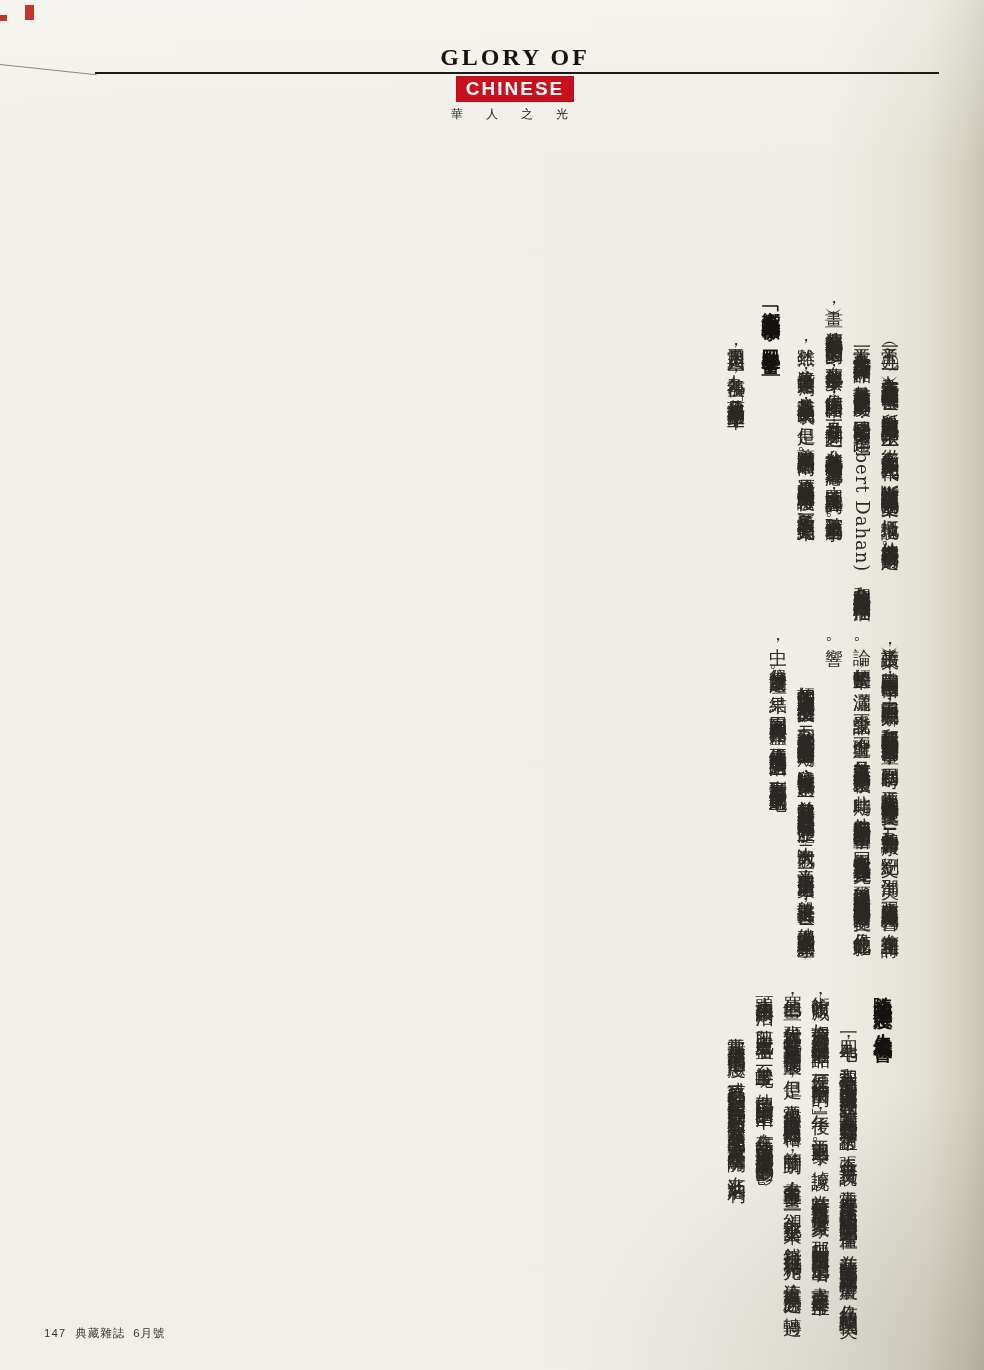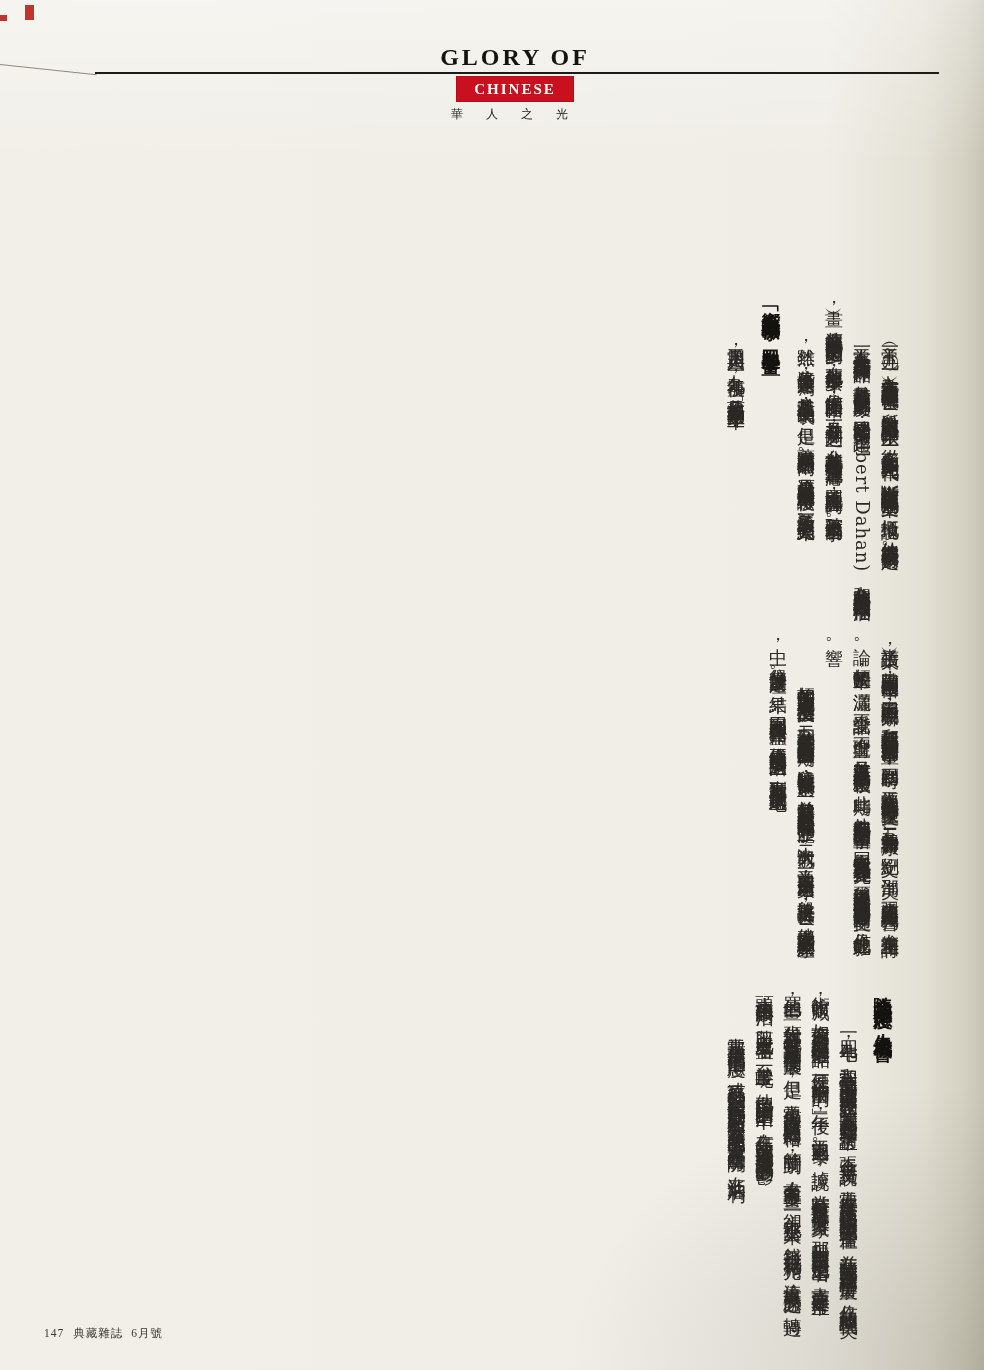--- a/index.html
+++ b/index.html
@@ -26,22 +26,22 @@
     font-size:24px; letter-spacing:3px; color:#15130f; white-space:nowrap;
   }
   .head-rule { position:absolute; top:72px; left:95px; right:45px; height:2px; background:#1d1b18; }
   .chinese-box {
     position:absolute; top:76px; left:515px; transform:translateX(-50%);
     width:118px; height:26px; background:#c8101f; z-index:2;
     display:flex; align-items:center; justify-content:center;
     box-shadow:0 0 0 1px #b60d1a inset;
   }
   .chinese-box span {
-    font-family:Liberation Serif, serif; font-weight:800;
-    font-size:15px; letter-spacing:2px; color:#fdfcf8; white-space:nowrap;
+    font-family:Liberation Sans, sans-serif; font-weight:800;
+    font-size:19px; letter-spacing:2px; color:#fdfcf8; white-space:nowrap;
   }
   .subtitle {
     position:absolute; top:106px; left:521px; transform:translateX(-50%);
     font-size:12px; letter-spacing:23px; white-space:nowrap; color:#23211c;
   }
 
   
   .band {
     position:absolute; right:80px; width:774px;
     writing-mode:vertical-rl; text-orientation:mixed;
@@ -56,21 +56,21 @@
   .band-3 .para.indent { text-indent:41px; }
   .heading {
     font-family:"Liberation Sans","DejaVu Sans",sans-serif;
     font-weight:700; font-size:19px; letter-spacing:2px;
     color:#15130f; margin-left:7px; margin-right:7px;
   }
 
   
   .footer {
     position:absolute; left:44px; top:1326px;
-    font-family:Liberation Serif, serif;
+    font-family:Liberation Sans, sans-serif;
     font-size:11.5px; letter-spacing:1px; color:#3a3832; white-space:nowrap;
   }
   .footer .page-no { margin-right:9px; }
   .footer .issue { margin-left:8px; }
 </style>
 </head>
 <body>
 
 <div class="page">
 

